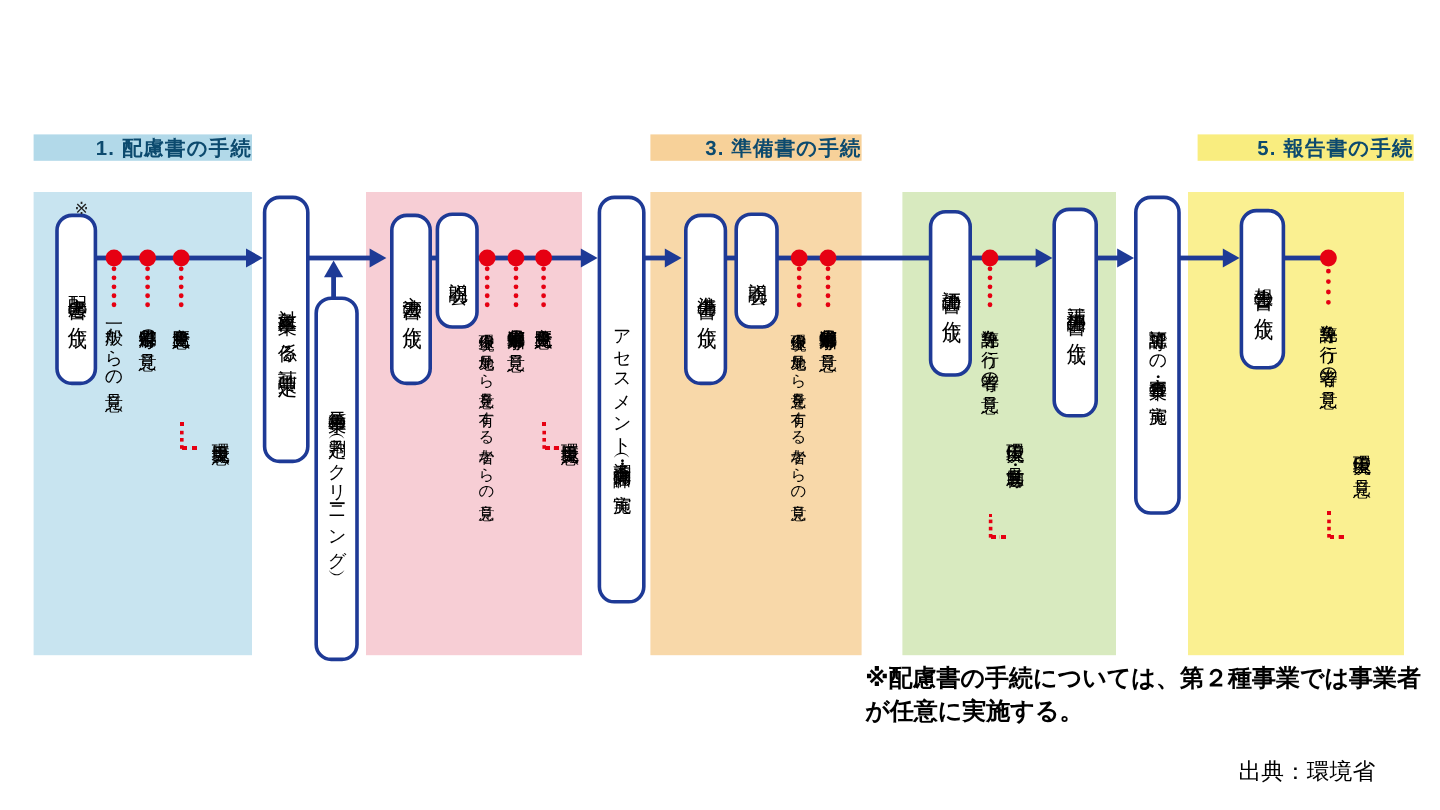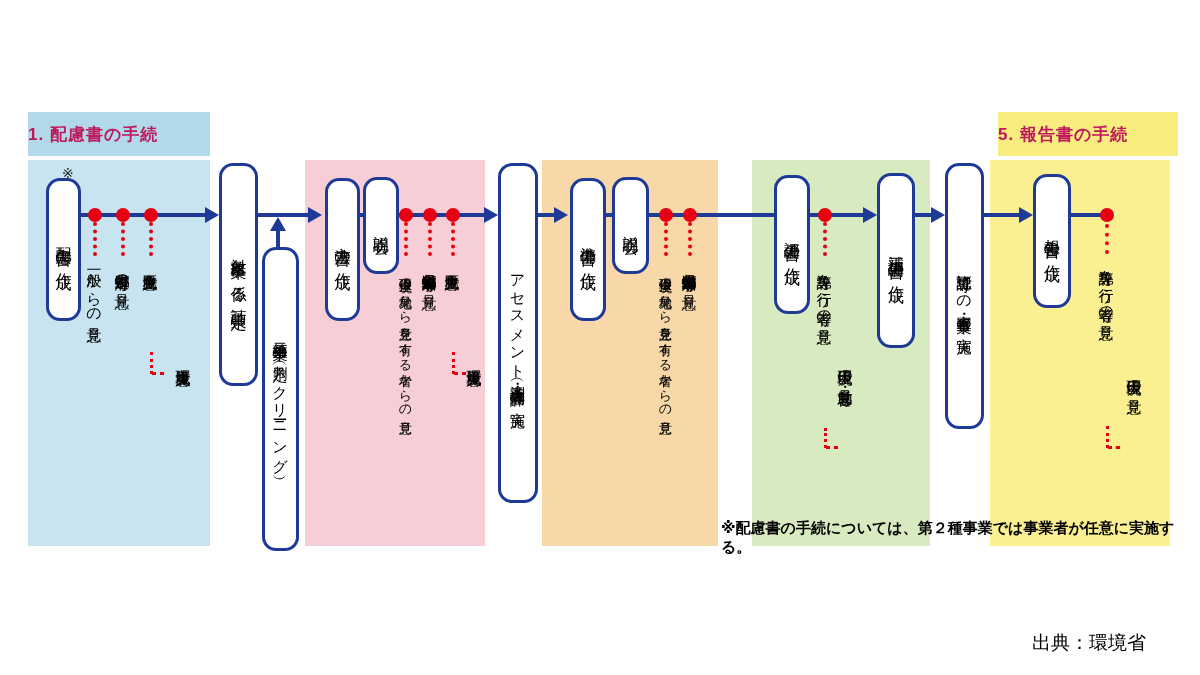--- a/index.html
+++ b/index.html
@@ -1,47 +1,50 @@
 <!DOCTYPE html>
 <html><head>
 <meta charset="utf-8">
 <style>
   html,body{margin:0;padding:0;background:#fff;}
   .canvas{position:relative;width:1200px;height:675px;background:#ffffff;overflow:hidden;
           font-family:"Liberation Sans","DejaVu Sans",sans-serif;}
-  .col-header{position:absolute;top:112px;height:44px;display:flex;align-items:center;justify-content:flex-start;
-          font-size:17px;font-weight:bold;color:#be185d;z-index:0;letter-spacing:1px;}
+  .col-header{position:absolute;top:112px;height:22px;display:flex;align-items:center;justify-content:flex-end;
+          font-size:17px;font-weight:bold;color:#0c4a6e;z-index:0;letter-spacing:1px;}
   .col-body{position:absolute;top:160px;height:386px;z-index:0;}
   .wbox{position:absolute;background:#fff;border:3px solid #1e3a96;border-radius:14px;
           writing-mode:vertical-rl;text-orientation:mixed;display:flex;align-items:center;justify-content:center;
           font-size:16px;line-height:1;letter-spacing:2px;color:#000;z-index:3;}
   .hline{position:absolute;top:213px;height:4px;background:#1e3a96;z-index:1;}
   .arrow-r{position:absolute;top:207px;width:0;height:0;border-top:8px solid transparent;
           border-bottom:8px solid transparent;border-left:14px solid #1e3a96;z-index:1;}
   .up-shaft{position:absolute;width:4px;background:#1e3a96;z-index:1;}
   .arrow-up{position:absolute;width:0;height:0;border-left:8px solid transparent;
           border-right:8px solid transparent;border-bottom:14px solid #1e3a96;z-index:1;}
   .dot{position:absolute;top:208px;width:14px;height:14px;border-radius:50%;background:#e60012;z-index:2;}
   .rdot-v{position:absolute;width:0;border-left:4px dotted #e60012;z-index:1;}
   .elb-v{position:absolute;width:0;border-left:3px dotted #e60012;z-index:1;}
   .elb-h{position:absolute;height:0;border-top:3px dotted #e60012;z-index:1;}
   .vlabel{position:absolute;writing-mode:vertical-rl;text-orientation:mixed;font-size:15px;
           letter-spacing:0.5px;line-height:1;color:#000;z-index:2;top:262px;}
   .vlabel.long{font-size:13px;top:268px;}
   .asterisk{position:absolute;left:62px;top:165px;font-size:14px;color:#222;z-index:4;}
-  .footnote{position:absolute;left:721px;top:519px;font-size:15px;font-weight:bold;color:#000;z-index:4;}
+  .footnote{position:absolute;left:721px;top:552px;font-size:20px;font-weight:bold;color:#000;z-index:4;}
   .source{position:absolute;left:1032px;top:630px;font-size:19px;color:#000;z-index:4;}
 </style>
 </head>
 <body>
 
 <div class="canvas">
 
   <div class="col-header" style="left:28px;width:182px;background:#b2d9e9;">
       <span>1. 配慮書の手続</span>
+    </div>
+  <div class="col-header" style="left:542px;width:176px;background:#f7d199;">
+      <span>3. 準備書の手続</span>
     </div>
   <div class="col-header" style="left:998px;width:180px;background:#f9ed7f;">
       <span>5. 報告書の手続</span>
     </div>
 
   <div class="col-body" style="left:28px;width:182px;background:#c8e4f0;"></div>
   <div class="col-body" style="left:305px;width:180px;background:#f7ced5;"></div>
   <div class="col-body" style="left:542px;width:176px;background:#f8d8a9;"></div>
   <div class="col-body" style="left:752px;width:178px;background:#d8eabf;"></div>
   <div class="col-body" style="left:990px;width:180px;background:#faf091;"></div>

